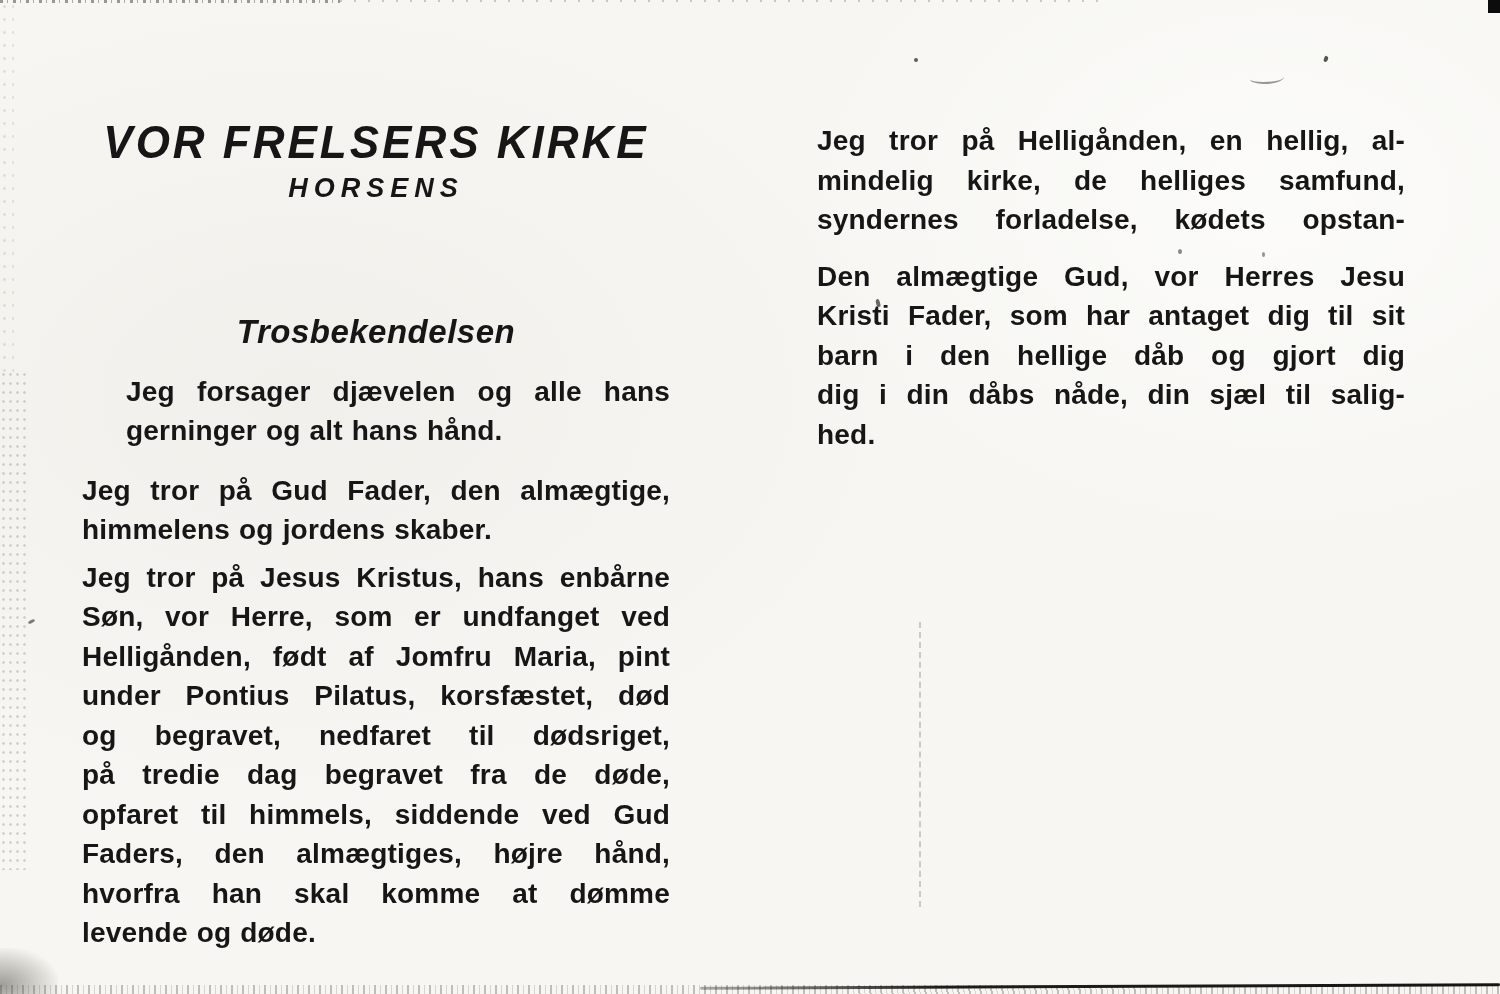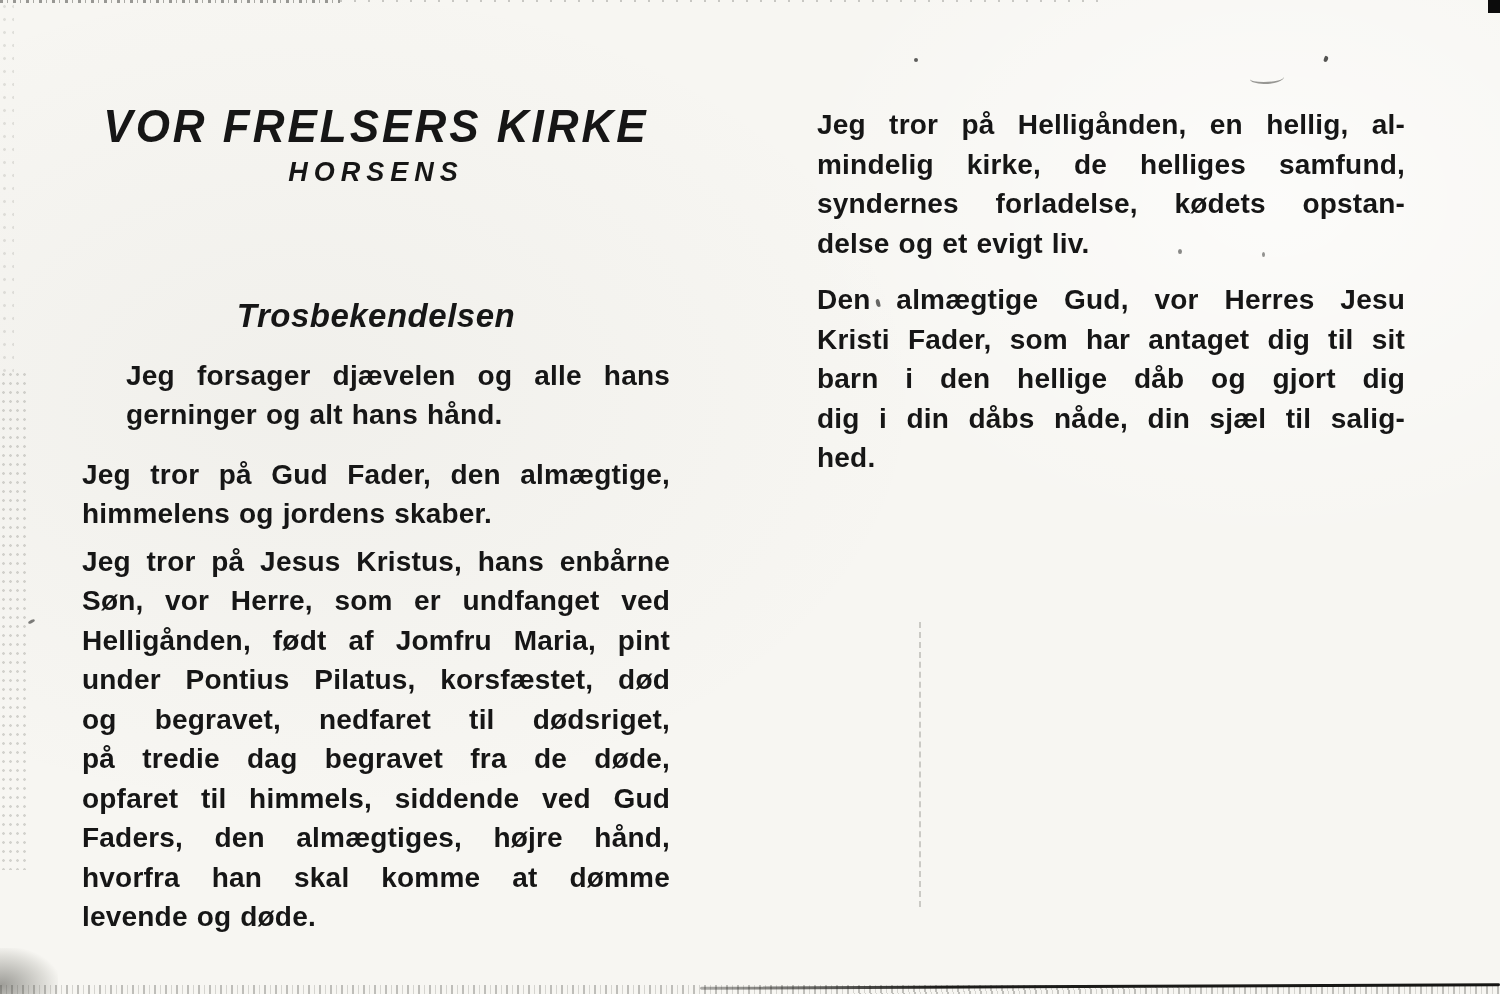--- a/index.html
+++ b/index.html
@@ -14,21 +14,21 @@
   }
   .page{
     position:relative;width:1500px;height:994px;
     background:
       radial-gradient(ellipse 900px 600px at 20% 40%, rgba(120,120,110,0.05), transparent 70%),
       radial-gradient(ellipse 700px 500px at 85% 20%, rgba(255,255,255,0.6), transparent 70%),
       var(--paper);
     color:var(--ink);
   }
   
-  .col{position:absolute;top:0;width:588px;}
+  .col{position:absolute;top:16px;width:588px;}
   .col-left{left:82px;}
   .col-right{left:817px;}
 
   .church-title{
     margin-top:101px;
     text-align:center;
     font-style:italic;font-weight:700;
     font-size:44px;line-height:1.12;
     letter-spacing:3px;
     transform:scaleY(1.05);
@@ -153,21 +153,20 @@
         <div class="tline">hvorfra han skal komme at dømme</div>
         <div class="tline last">levende og døde.</div>
       </div>
   </div>
 
   <div class="col col-right">
     <div class="para para-continuation">
         <div class="tline">Jeg tror på Helligånden, en hellig, al-</div>
         <div class="tline">mindelig kirke, de helliges samfund,</div>
         <div class="tline">syndernes forladelse, kødets opstan-</div>
-        <div class="tline last">delse og et evigt liv.</div>
       </div>
     <div class="para para-4">
         <div class="tline">Den almægtige Gud, vor Herres Jesu</div>
         <div class="tline">Kristi Fader, som har antaget dig til sit</div>
         <div class="tline">barn i den hellige dåb og gjort dig</div>
         <div class="tline">dig i din dåbs nåde, din sjæl til salig-</div>
         <div class="tline last">hed.</div>
       </div>
   </div>
 

